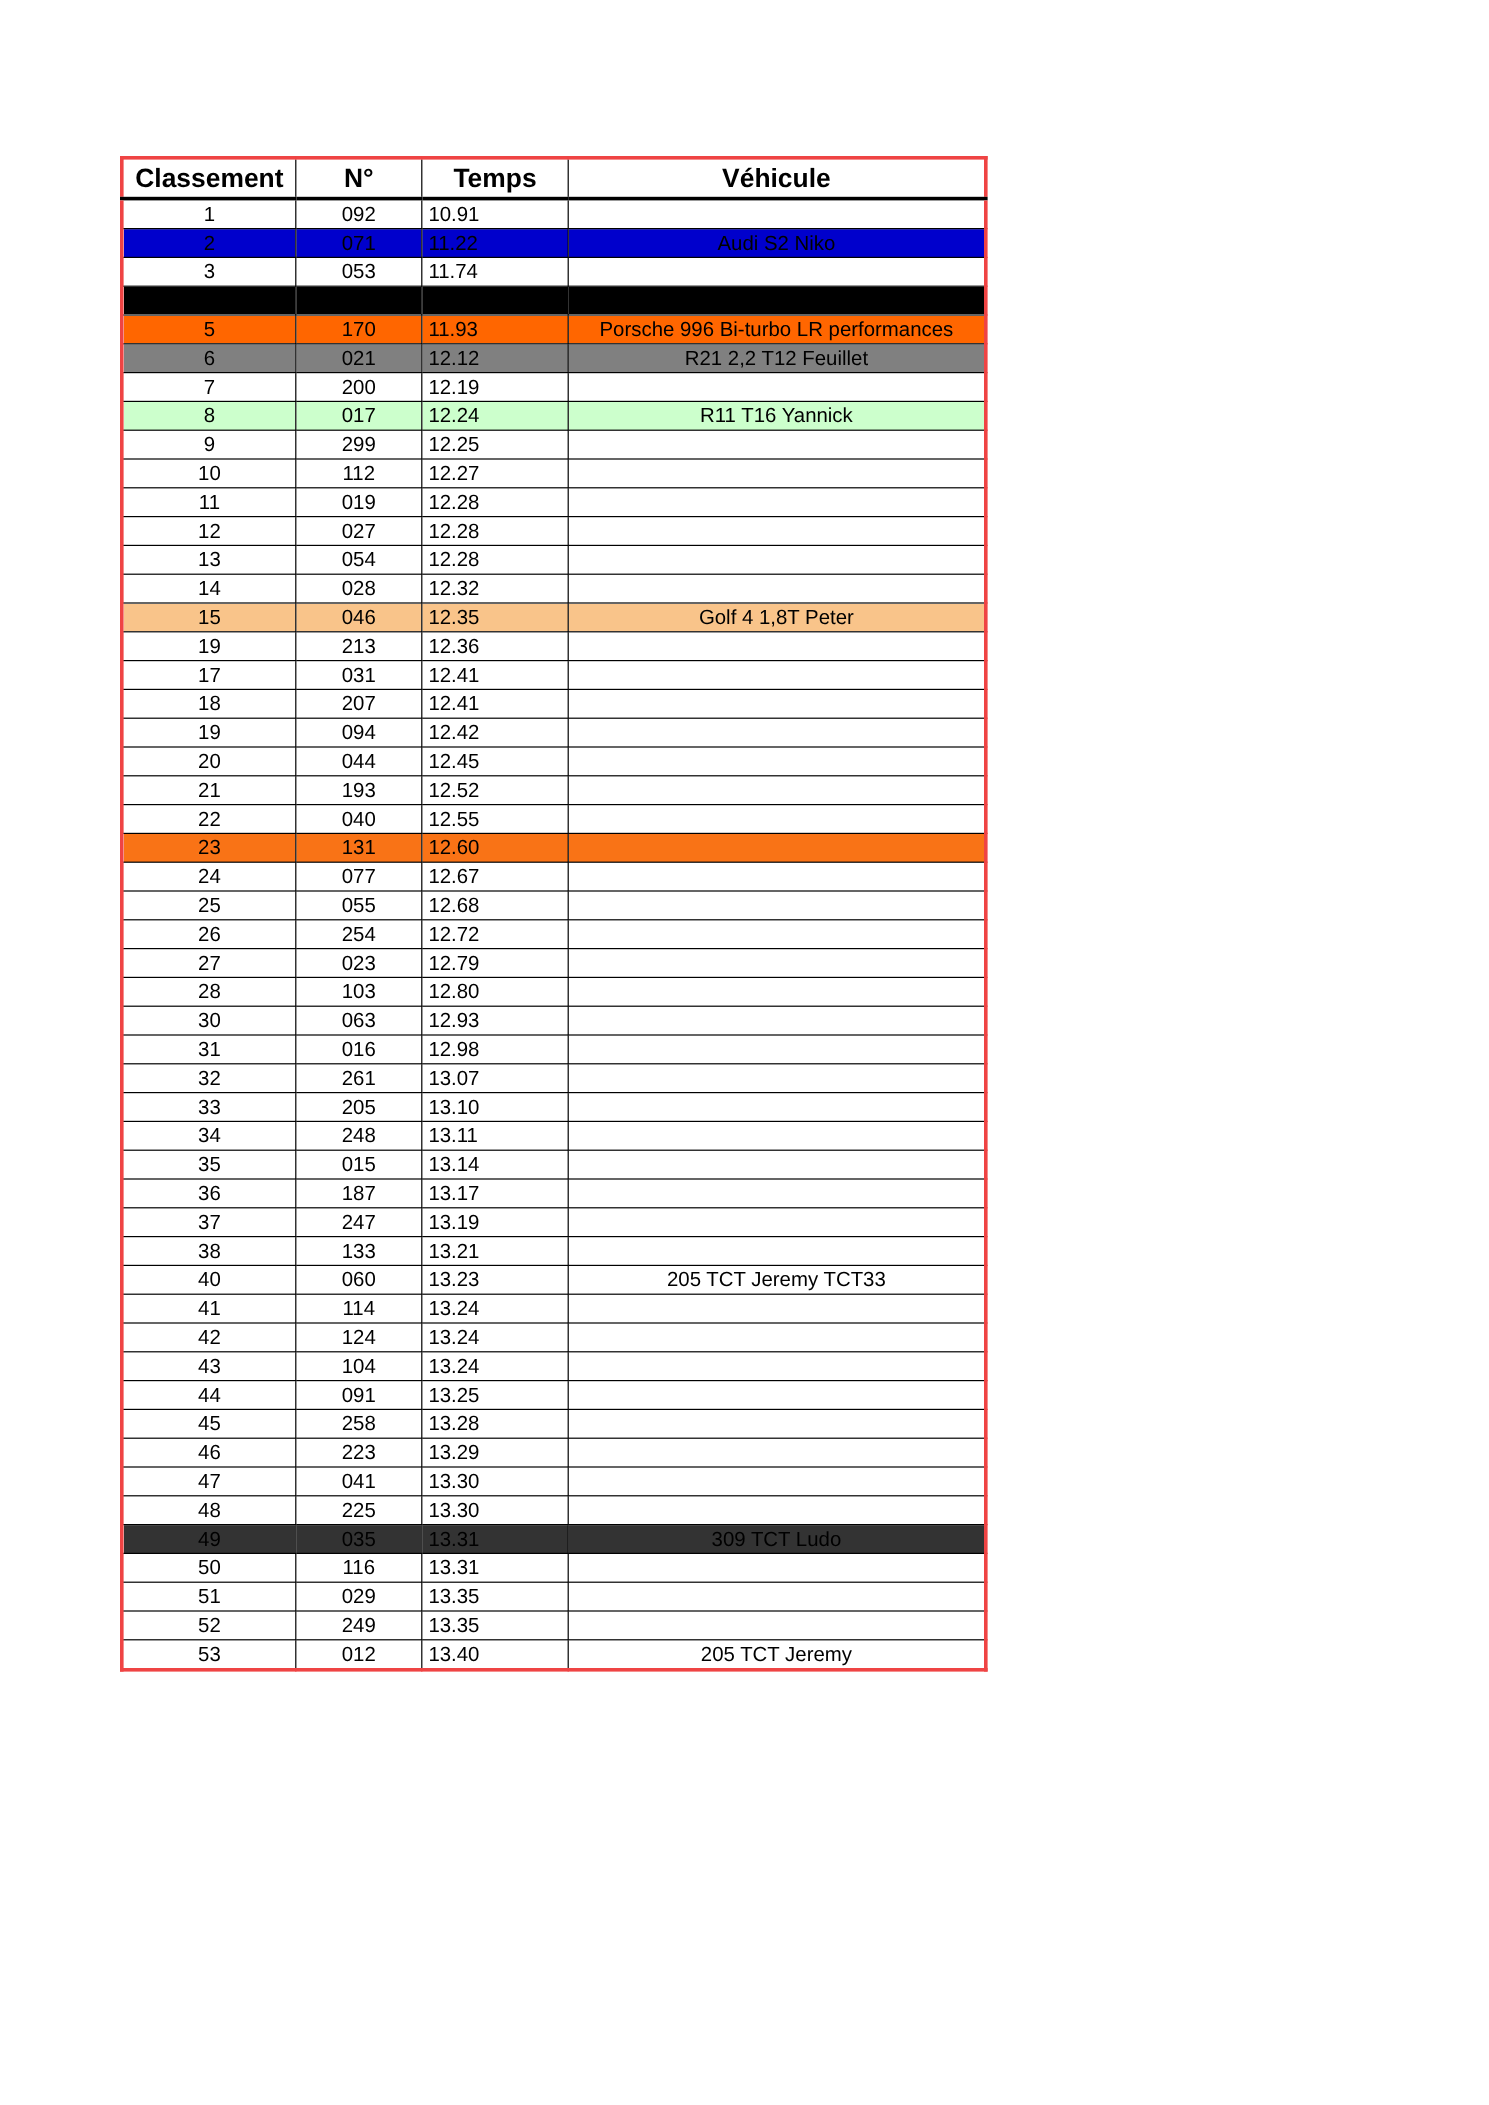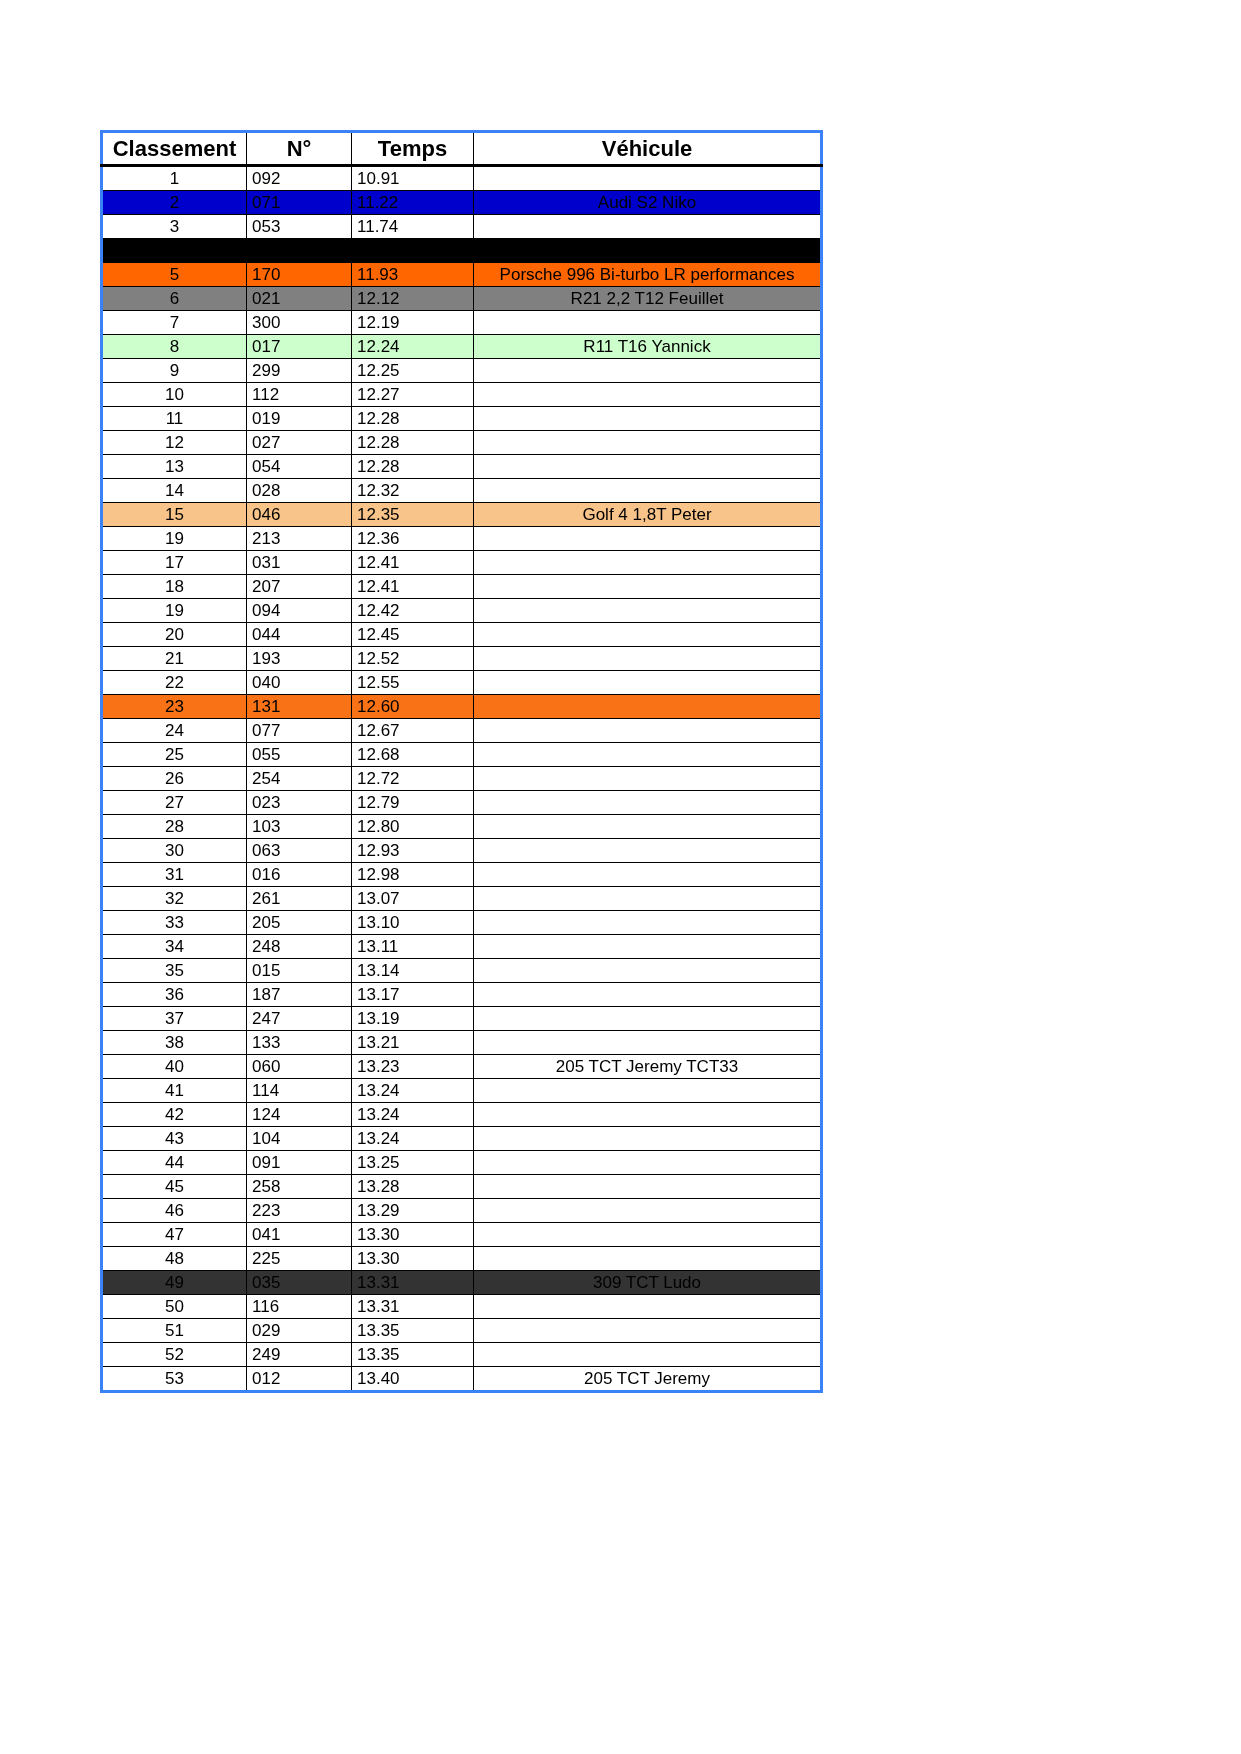--- a/index.html
+++ b/index.html
@@ -16,21 +16,21 @@
   #sheet {
     position: absolute;
     left: 100px;
     top: 130px;
     width: 720px;
   }
   table.results {
     border-collapse: collapse;
     table-layout: fixed;
     width: 720px;
-    border: 3px solid #3b82f6;
+    border: 3px solid #ef4444;
   }
   table.results col.c-rank  { width: 145px; }
   table.results col.c-num   { width: 105px; }
   table.results col.c-time  { width: 122px; }
   table.results col.c-veh   { width: 348px; }
 
   thead th {
     border: 1px solid #000000;
     border-bottom: 3px solid #000000;
     font-size: 22px;
@@ -51,21 +51,21 @@
     border: 1px solid #000000;
     font-size: 17px;
     height: 23px;
     padding: 0 5px;
     line-height: 1;
     color: #000000;
     white-space: nowrap;
     overflow: hidden;
   }
   tbody td.rank { text-align: center; }
-  tbody td.num  { text-align: left; }
+  tbody td.num  { text-align: center; }
   tbody td.time { text-align: left; }
   tbody td.veh  { text-align: center; }
   tbody tr td:first-child { border-left: none; }
   tbody tr td:last-child  { border-right: none; }
   tbody tr:last-child td  { border-bottom: none; }
 
   
 </style>
 </head>
 <body>
@@ -118,21 +118,21 @@
           <td class="veh">Porsche 996 Bi-turbo LR performances</td>
         </tr>
         <tr style="background: rgb(128, 128, 128); color: rgb(0, 0, 0);">
           <td class="rank">6</td>
           <td class="num">021</td>
           <td class="time">12.12</td>
           <td class="veh">R21 2,2 T12 Feuillet</td>
         </tr>
         <tr style="background: rgb(255, 255, 255); color: rgb(0, 0, 0);">
           <td class="rank">7</td>
-          <td class="num">300</td>
+          <td class="num">200</td>
           <td class="time">12.19</td>
           <td class="veh"></td>
         </tr>
         <tr style="background: rgb(204, 255, 204); color: rgb(0, 0, 0);">
           <td class="rank">8</td>
           <td class="num">017</td>
           <td class="time">12.24</td>
           <td class="veh">R11 T16 Yannick</td>
         </tr>
         <tr style="background: rgb(255, 255, 255); color: rgb(0, 0, 0);">

